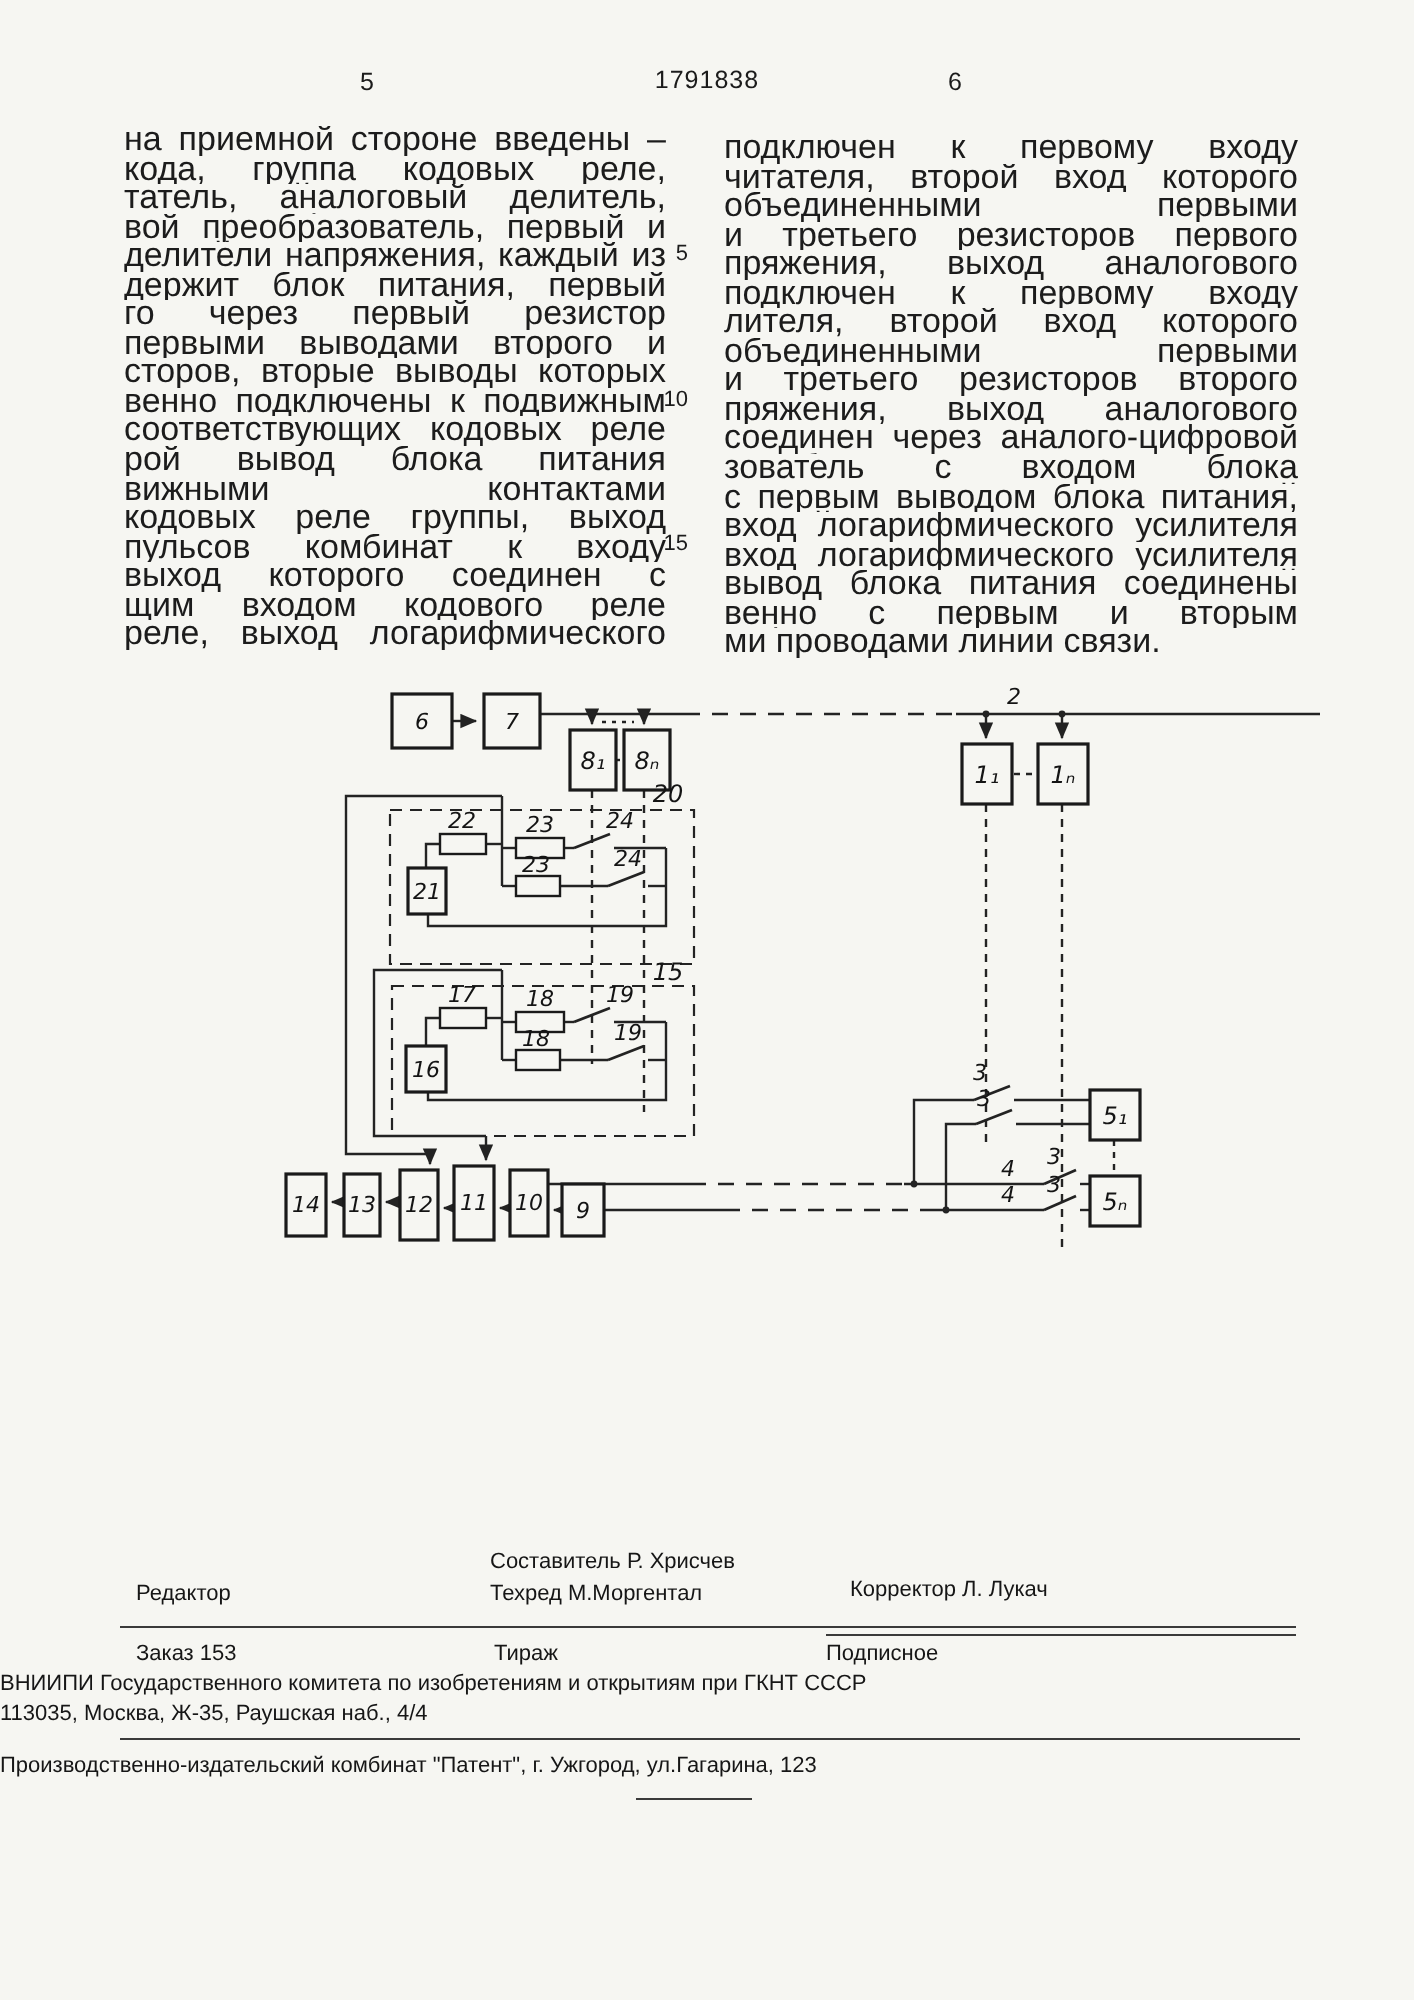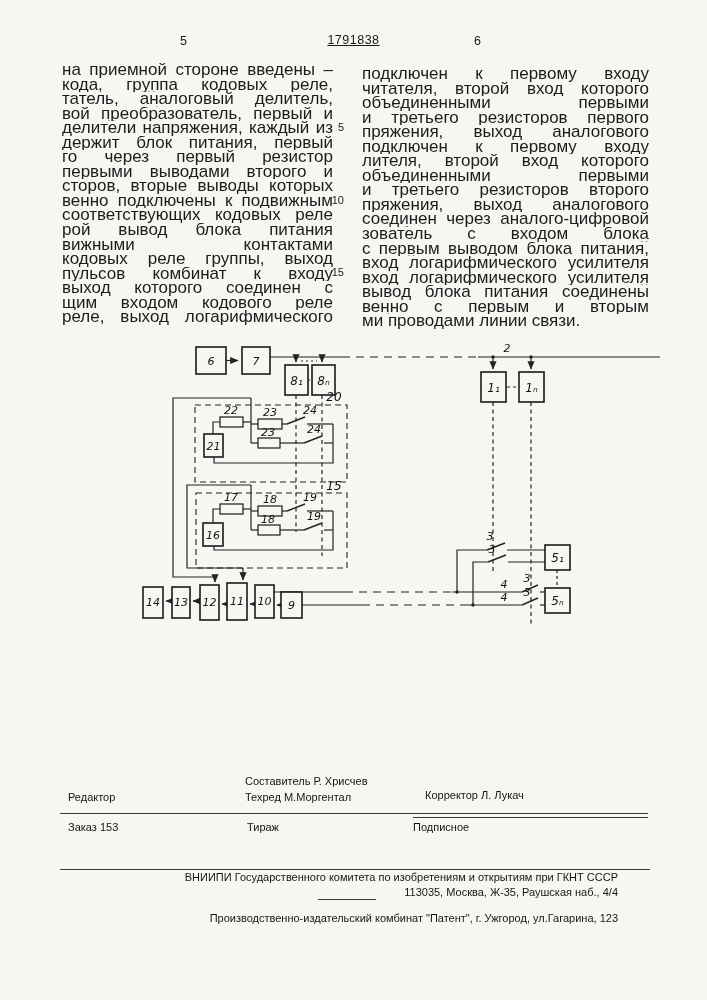--- a/index.html
+++ b/index.html
@@ -9,33 +9,33 @@
     font-family:"Liberation Sans",sans-serif;
   }
   .abs{position:absolute;}
   .hdr{font-size:12.5px;letter-spacing:.5px;}
   .tcol{position:absolute;font-size:17px;line-height:14.55px;color:#1c1c1c;}
   .tcol .tline{text-align:justify;text-align-last:justify;height:14.55px;overflow:hidden;white-space:normal;}
   .tcol.last-left .tline:last-child{text-align-last:left;}
   .gut{position:absolute;font-size:11px;width:20px;text-align:right;color:#1c1c1c;}
   .rule{position:absolute;height:1px;background:#3a3a3a;}
   .foot{position:absolute;font-size:11px;color:#161616;white-space:nowrap;}
-  .foot.center{left:0;width:618px;text-align:right;white-space:normal;margin-top:35px;}
+  .foot.center{left:0;width:618px;text-align:left;white-space:normal;}
   svg text{
     font-family:"DejaVu Sans",sans-serif;font-style:italic;
     font-size:11px;fill:#141414;
   }
   svg text.big{font-size:12px;}
   svg text.sub{font-size:12px;}
 </style>
 </head>
 <body>
 
 <div class="abs hdr" style="left:180px;top:34px;">5</div>
-<div class="abs hdr" style="left:0;width:707px;text-align:center;top:33px;text-decoration:underline;">1791838</div>
+<div class="abs hdr" style="left:0;width:707px;text-align:center;top:33px;">1791838</div>
 <div class="abs hdr" style="left:474px;top:34px;">6</div>
 
 <div class="tcol" style="left:62px;top:63px;width:271px;">
     <div class="tline">на приемной стороне введены – задатчик</div>
     <div class="tline">кода, группа кодовых реле, аналоговый вычи-</div>
     <div class="tline">татель, аналоговый делитель, аналого-цифро-</div>
     <div class="tline">вой преобразователь, первый и второй</div>
     <div class="tline">делители напряжения, каждый из которых со-</div>
     <div class="tline">держит блок питания, первый вывод которо-</div>
     <div class="tline">го через первый резистор соединен с</div>

